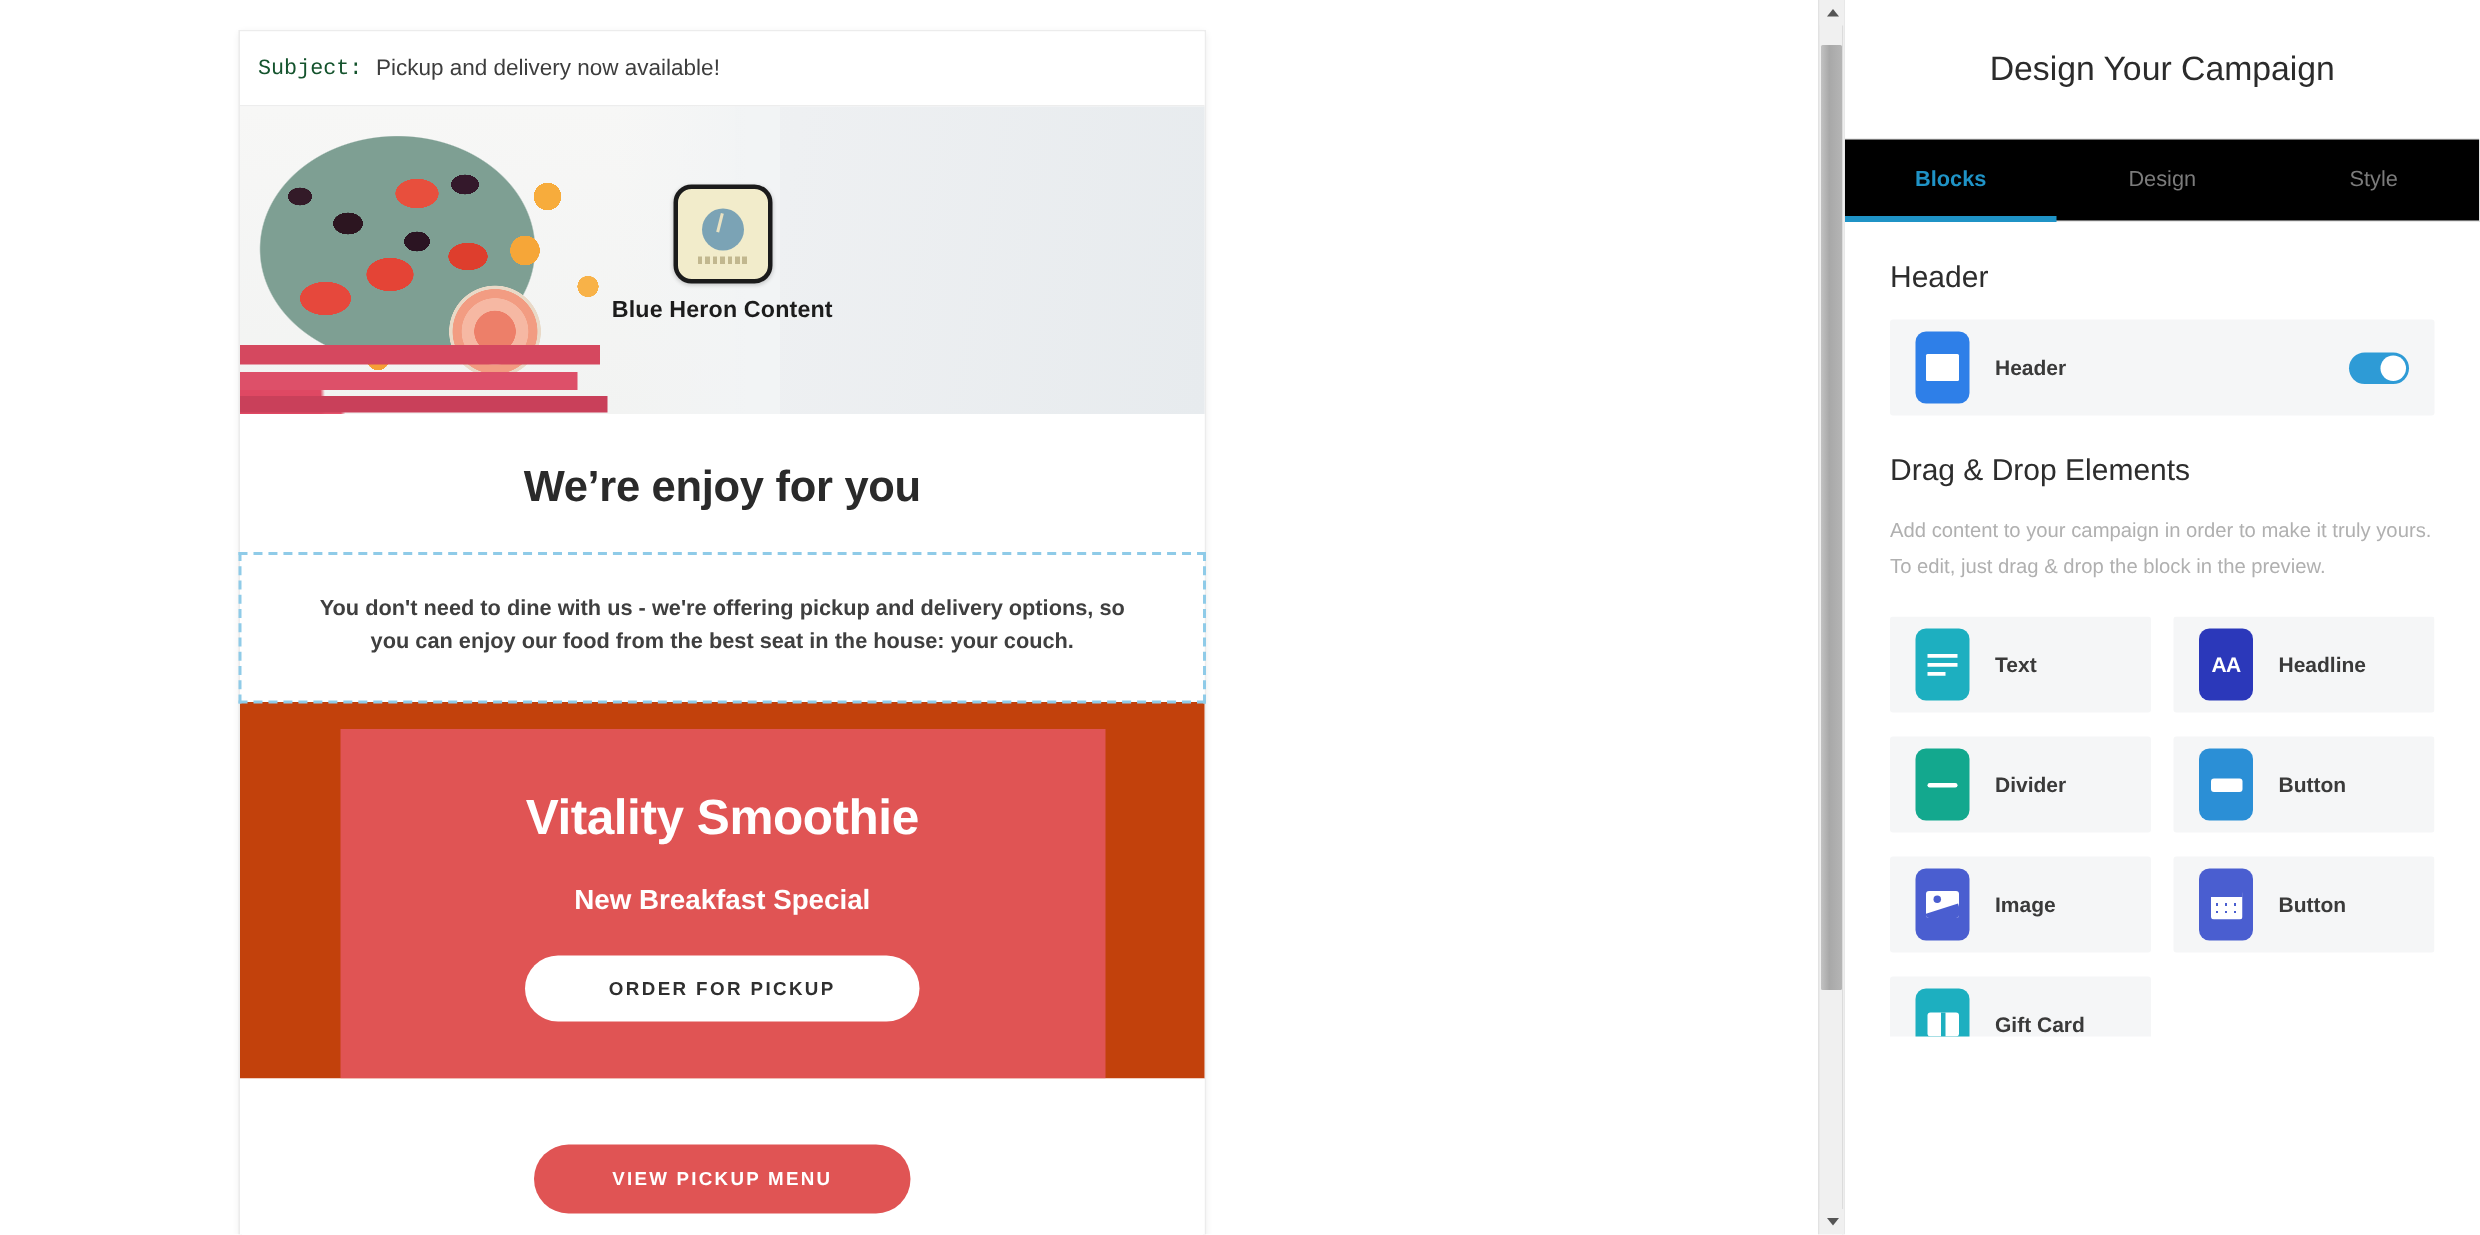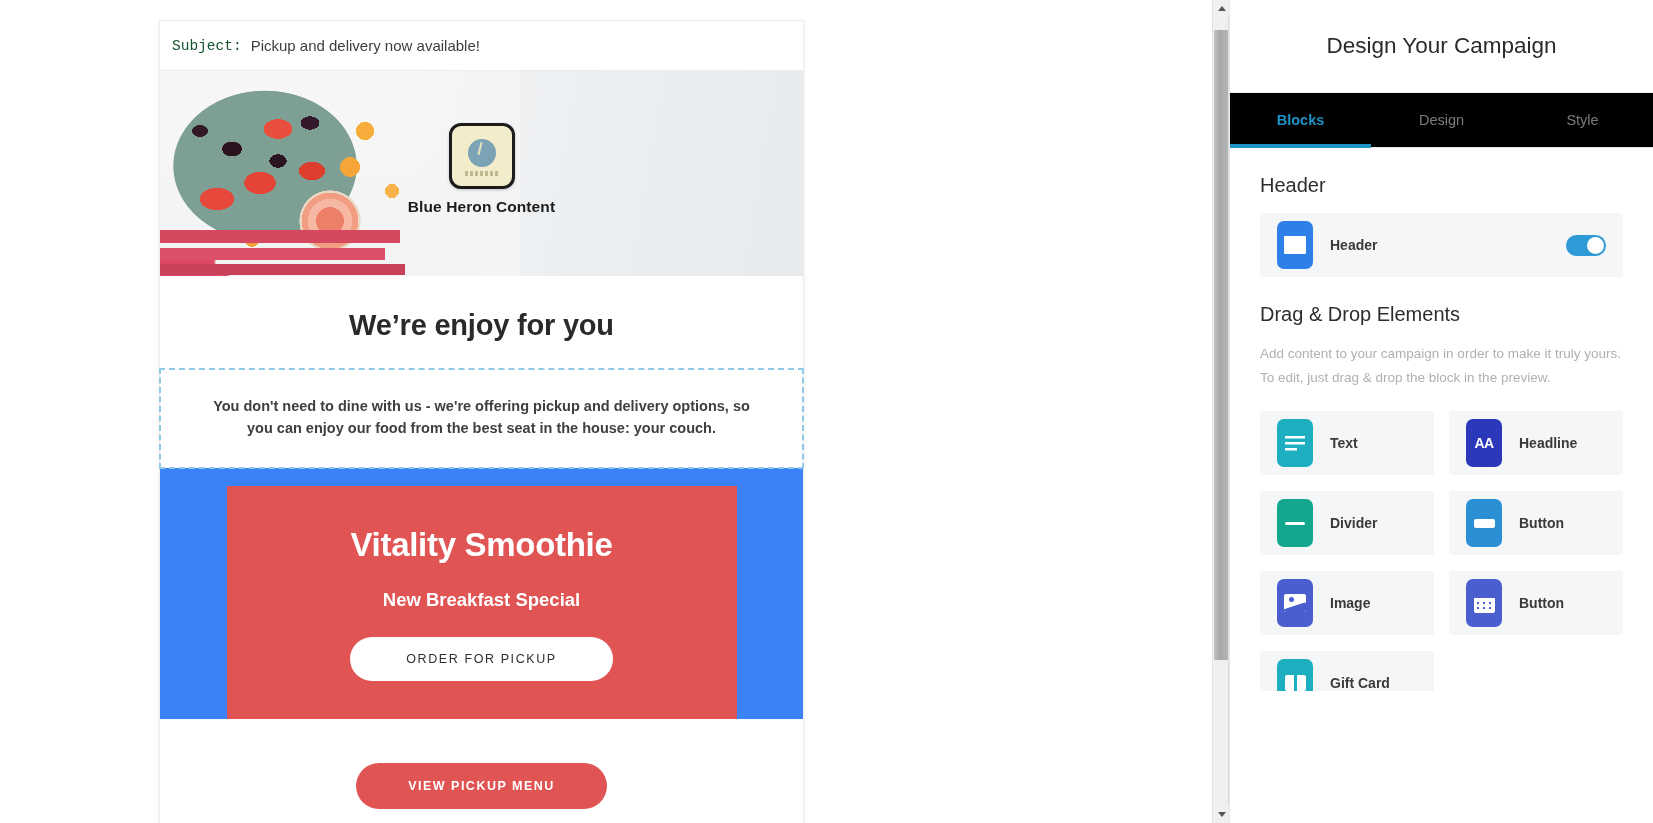--- a/index.html
+++ b/index.html
@@ -129,40 +129,40 @@
     padding: 26px 50px 28px;
     text-align: center;
     outline: 2px dashed #8fcbe8;
     outline-offset: -1px;
   }
   .text-block p {
     font-size: 14.5px; color: #3f3f3f; line-height: 1.55; font-weight: bold;
   }
 
   
-  .promo-wrap { background: #3b82f6; padding: 18px 0 0; }
+  .promo-wrap { background: #c2410c; padding: 18px 0 0; }
   .promo {
     margin: 0 auto;
     width: 510px;
     background: #e05454;
     padding: 40px 30px 38px;
     text-align: center;
   }
   .promo h2 {
     color: #fff; font-size: 33px; font-weight: bold; letter-spacing: -.3px;
   }
   .promo h3 {
     color: #fff; font-size: 18.5px; font-weight: bold; margin-top: 25px;
   }
   .promo-btn {
     display: inline-block; margin-top: 26px;
     background: #fff; color: #2f2f2f;
     border: none; border-radius: 25px;
     padding: 15px 56px;
-    font-size: 12.5px; font-weight: normal; letter-spacing: 1.6px;
+    font-size: 12.5px; font-weight: bold; letter-spacing: 1.6px;
     font-family: "Liberation Sans", sans-serif;
     cursor: pointer;
   }
 
   
   .cta-wrap { background: #fff; padding: 44px 0 48px; text-align: center; }
   .cta-btn {
     background: #e05454; color: #fff;
     border: none; border-radius: 24px;
     padding: 16px 52px;

